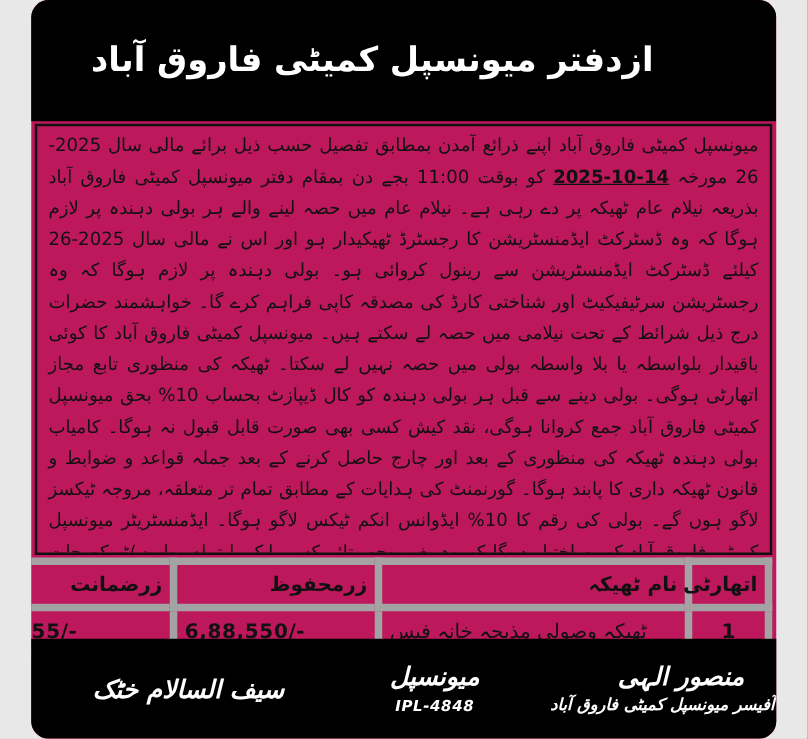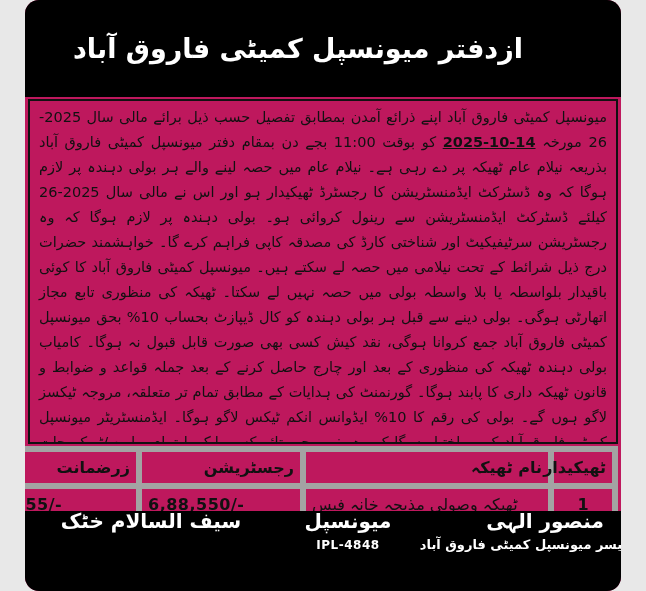--- a/index.html
+++ b/index.html
@@ -66,21 +66,21 @@
   col.w-security{width:164px;}
   
   .footer{
     position:absolute;left:0;bottom:0;
     width:646px;height:80px;
     background:#000000;color:#ffffff;
     display:flex;flex-direction:row;
     align-items:stretch;
   }
   .sig{
-    display:flex;flex-direction:column;align-items:center;gap:7px;
+    display:flex;flex-direction:column;align-items:center;justify-content:center;gap:7px;font-style:italic;
   }
   .sig-right{width:39%;}
   .sig-mid{width:22%;}
   .sig-left{width:39%;}
   .sig .name{font-size:20px;font-weight:bold;line-height:1;}
   .sig .role{font-size:13px;font-weight:bold;line-height:1;}
   .sig .code{font-size:12px;font-weight:bold;letter-spacing:.5px;direction:ltr;}
 </style>
 </head>
 <body>
@@ -97,23 +97,23 @@
 
   <table class="auction">
     <colgroup>
       <col class="w-serial">
         <col class="w-name">
         <col class="w-reserved">
         <col class="w-security">
     </colgroup>
     <tbody>
         <tr>
-      <th class="h-cell h-serial">ٹھیکیدار</th>
+      <th class="h-cell h-serial">اتھارٹی</th>
       <th class="h-cell">نام ٹھیکہ</th>
-      <th class="h-cell">رجسٹریشن</th>
+      <th class="h-cell">زرمحفوظ</th>
       <th class="h-cell">زرضمانت</th>
     </tr>
     <tr>
       <td class="c-serial">1</td>
       <td class="c-name">ٹھیکہ وصولی مذبحہ خانہ فیس</td>
       <td class="c-num">6,88,550/-</td>
       <td class="c-num">68,855/-</td>
     </tr>
   </tbody>
     </table>

